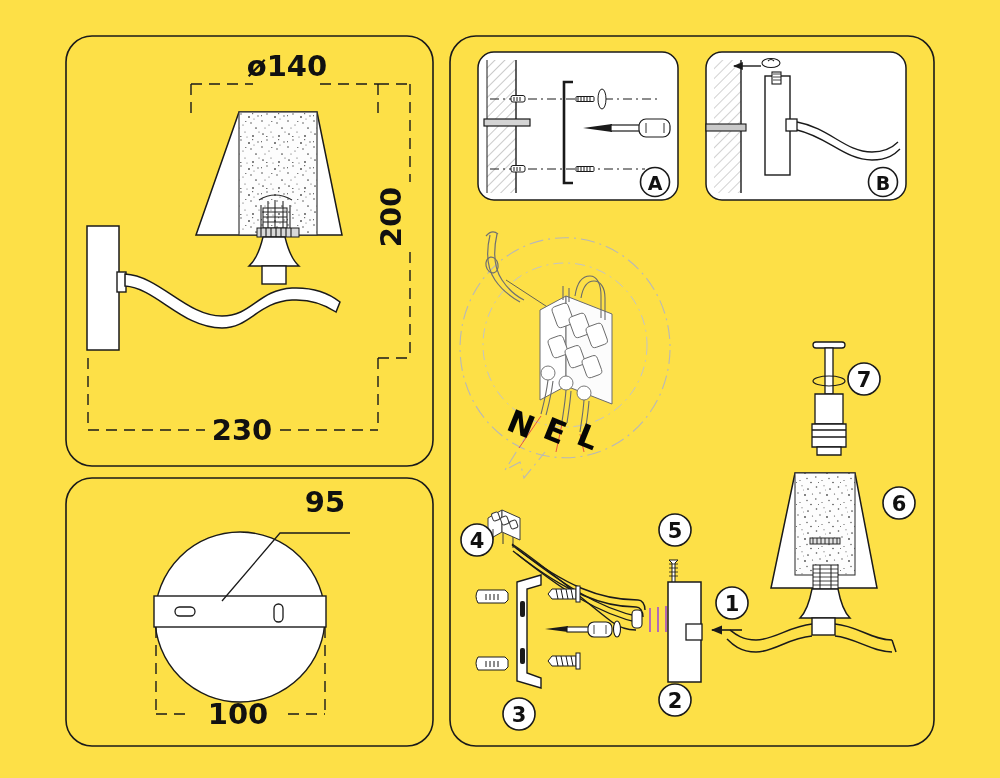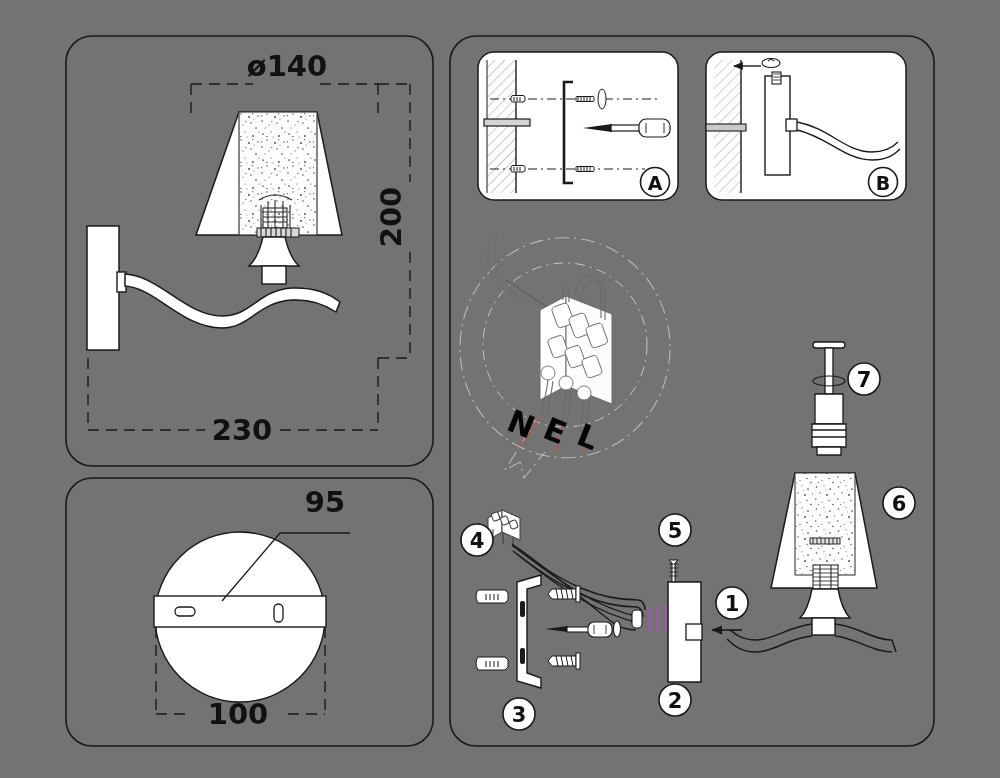--- a/index.html
+++ b/index.html
@@ -8,21 +8,21 @@
     padding: 0;
     background: #ffffff;
   }
   body {
     font-family: "Liberation Sans", sans-serif;
   }
   #sheet {
     position: relative;
     width: 1000px;
     height: 778px;
-    background: #737373;
+    background: #fde047;
     overflow: hidden;
   }
   #sheet svg {
     position: absolute;
     top: 0;
     left: 0;
     width: 1000px;
     height: 778px;
   }
   .dim-text {

